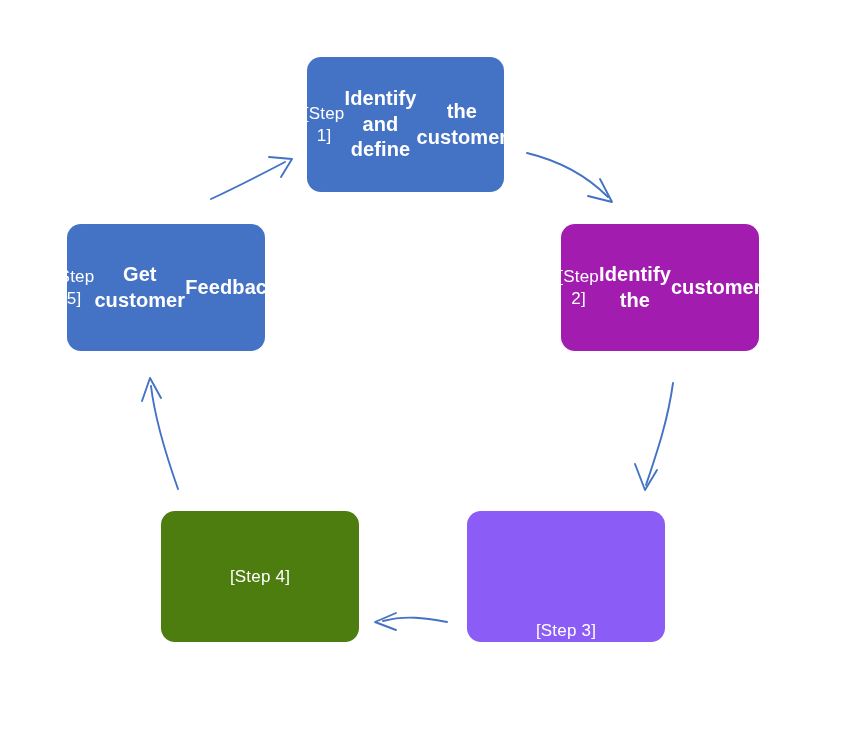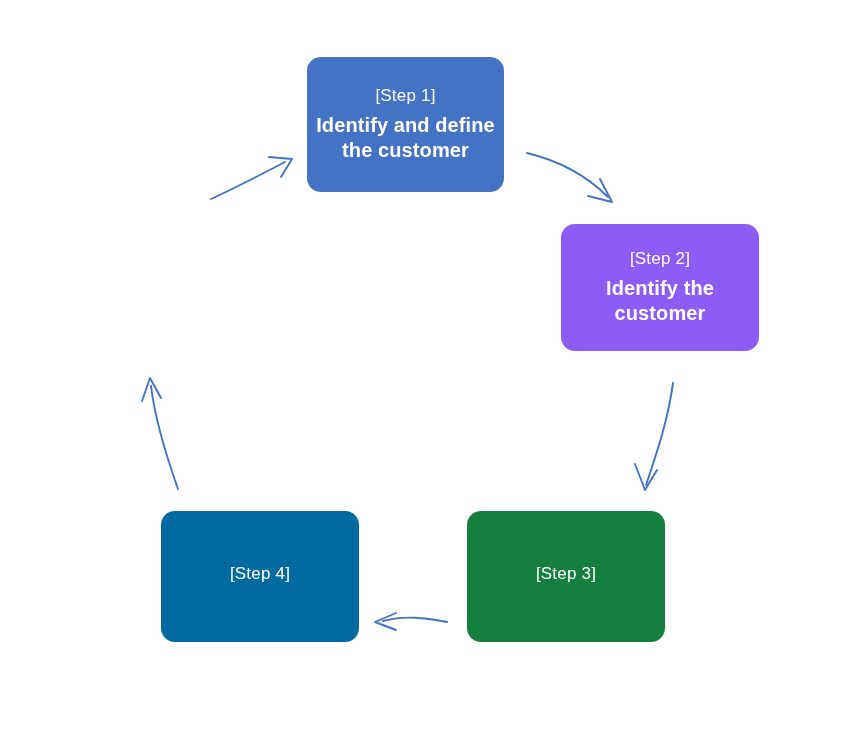--- a/index.html
+++ b/index.html
@@ -16,21 +16,21 @@
     width: 855px;
     height: 729px;
     background: #ffffff;
     overflow: hidden;
   }
   .step-box {
     position: absolute;
     box-sizing: border-box;
     border-radius: 14px;
     display: flex;
-    flex-direction: column;
+    flex-direction: row;
     align-items: center;
     justify-content: center;
     color: #ffffff;
     text-align: center;
     font-family: "Liberation Sans", sans-serif;
     line-height: 1.28;
     -webkit-font-smoothing: antialiased;
   }
   .step-label {
     font-size: 17px;
@@ -106,31 +106,37 @@
     </g>
   </svg>
 
   <div class="step-box" id="box-step-1" style="background-color: rgb(68, 114, 196); color: rgb(255, 255, 255);">
     <div class="step-label">[Step 1]</div>
     <div class="gap-sm"></div>
     <div class="step-title">Identify and define</div>
     <div class="step-title">the customer</div>
   </div>
 
-  <div class="step-box" id="box-step-2" style="background-color: #8b5cf6; color: rgb(255, 255, 255);">
+  <div class="step-box" id="box-step-2" style="background-color: #a21caf; color: rgb(255, 255, 255);">
     <div class="step-label">[Step 2]</div>
     <div class="gap-sm"></div>
     <div class="step-title">Identify the</div>
     <div class="step-title">customer</div>
   </div>
 
-  <div class="step-box" id="box-step-3" style="background-color: #15803d; color: rgb(255, 255, 255);">
+  <div class="step-box" id="box-step-3" style="background-color: #8b5cf6; color: rgb(255, 255, 255); align-items: flex-end;">
     <div class="step-label">[Step 3]</div>
     <div class="gap-sm"></div>
   </div>
 
-  <div class="step-box" id="box-step-4" style="background-color: #0369a1; color: rgb(255, 255, 255);">
+  <div class="step-box" id="box-step-4" style="background-color: #4d7c0f; color: rgb(255, 255, 255);">
     <div class="step-label">[Step 4]</div>
     <div class="gap-sm"></div>
   </div>
 
+  <div class="step-box" id="box-step-5" style="background-color: rgb(68, 114, 196); color: rgb(255, 255, 255);">
+    <div class="step-label">[Step 5]</div>
+    <div class="gap-xs"></div>
+    <div class="step-title">Get customer</div>
+    <div class="step-title">Feedback</div>
+  </div>
 
 </div>
 
 </body></html>

